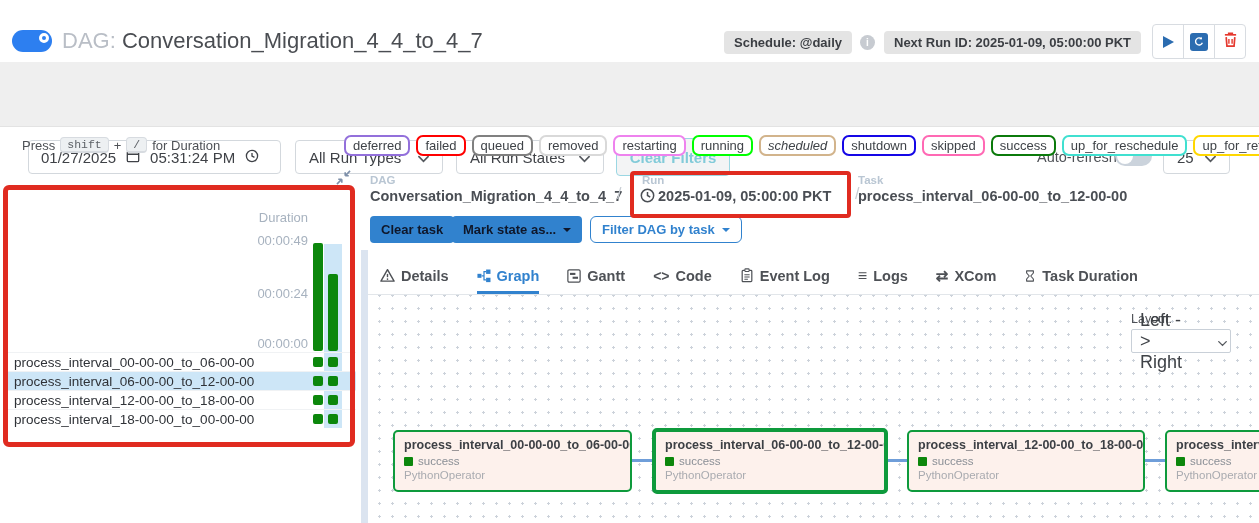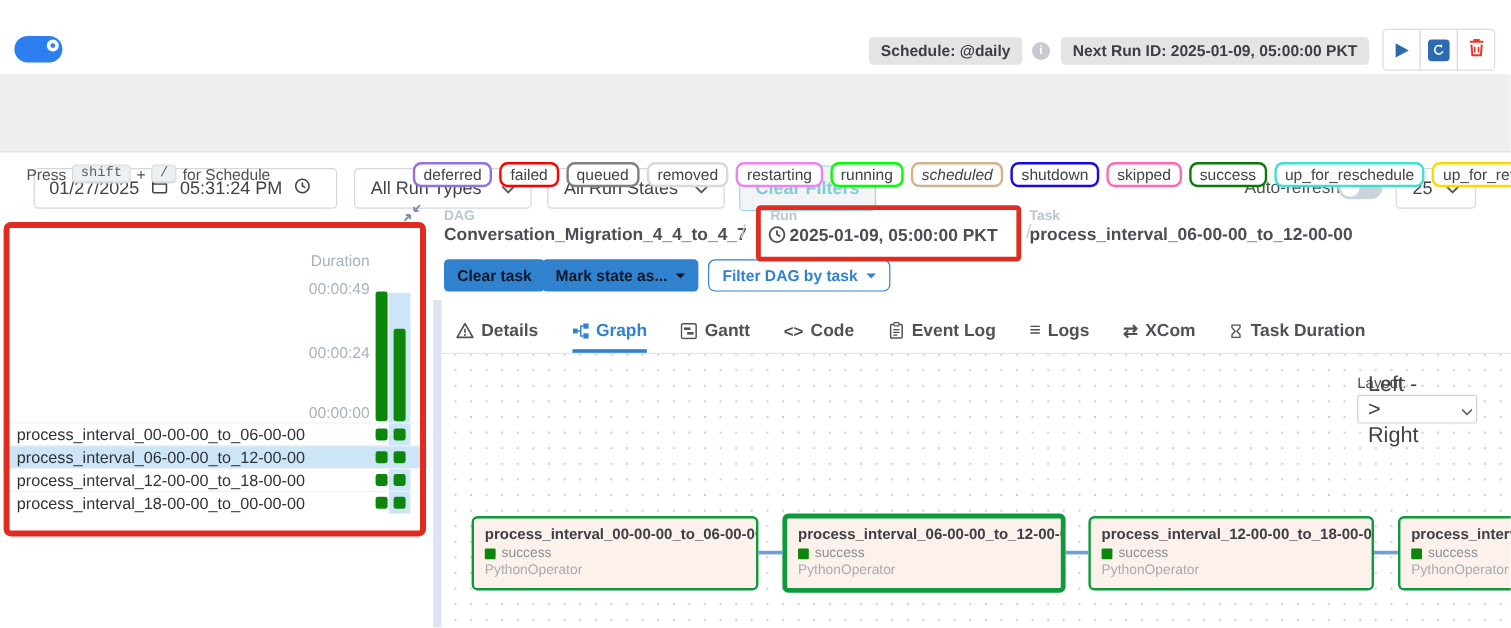--- a/index.html
+++ b/index.html
@@ -103,20 +103,24 @@
   .node .nop { margin-top:2px; font-size:11.5px; color:#a9abb0; }
   .edge { position:absolute; top:164px; height:3px; background:#6f9ed9; }
 </style>
 </head>
 <body>
 
 <div class="header">
   <div class="switch">
       <div class="knob"></div>
     </div>
+  <div class="dag-title">
+    <span class="prefix">DAG:</span>
+    <span class="name">Conversation_Migration_4_4_to_4_7</span>
+  </div>
   <span class="hbadge" style="left:724px">Schedule: @daily</span>
   <span class="info-icon">i</span>
   <span class="hbadge" style="left:884px">Next Run ID: 2025-01-09, 05:00:00 PKT</span>
   <div class="hdr-actions">
     <div class="hdr-btn">
         <span class="play-tri"></span>
       </div>
     <div class="hdr-btn">
       <span class="refresh-sq">
         <svg viewBox="0 0 16 16" width="12" height="12">
@@ -178,21 +182,21 @@
           <path d="M1 1.5 L6 6.5 L11 1.5" fill="none" stroke="#55595e" stroke-width="1.8" stroke-linecap="round"></path>
         </svg></span>
   </div>
 </div>
 
 <div class="shortcuts">
   <span>Press</span>
   <kbd>shift</kbd>
   <span>+</span>
   <kbd>/</kbd>
-  <span>for Schedule</span>
+  <span>for Duration</span>
 </div>
 <div class="legend" id="legend">
     <span class="legend-badge" style="border-color: rgb(147, 112, 219);">deferred</span>
     <span class="legend-badge" style="border-color: rgb(255, 0, 0);">failed</span>
     <span class="legend-badge" style="border-color: rgb(128, 128, 128);">queued</span>
     <span class="legend-badge" style="border-color: rgb(217, 217, 217);">removed</span>
     <span class="legend-badge" style="border-color: rgb(238, 130, 238);">restarting</span>
     <span class="legend-badge" style="border-color: rgb(0, 255, 0);">running</span>
     <span class="legend-badge" style="border-color: rgb(210, 180, 140); font-style: italic;">scheduled</span>
     <span class="legend-badge" style="border-color: rgb(21, 7, 230);">shutdown</span>

